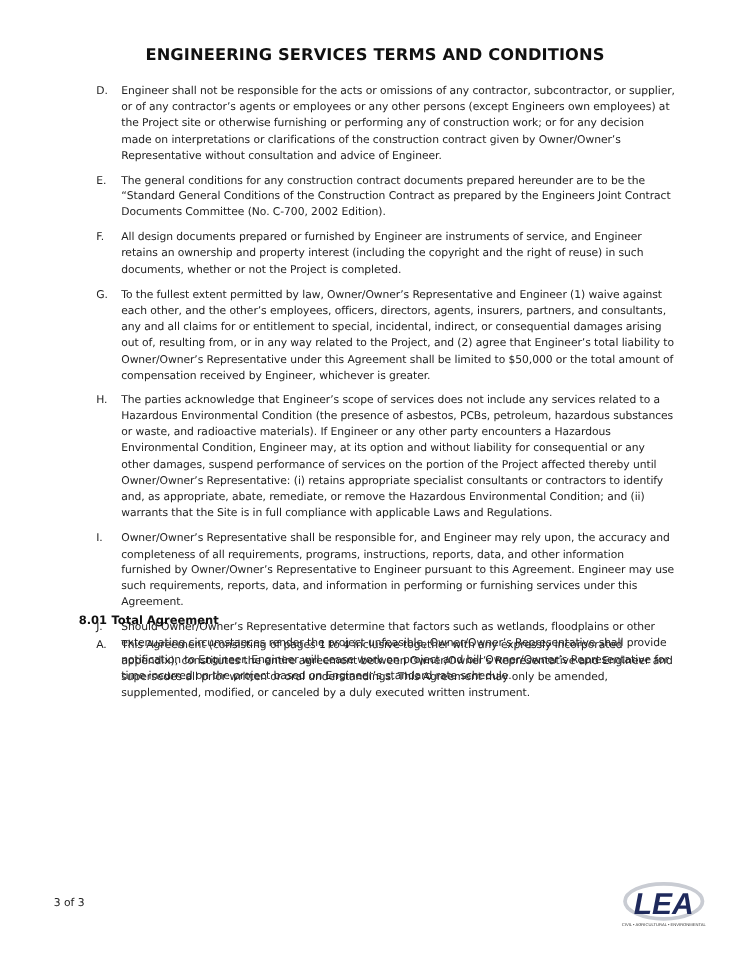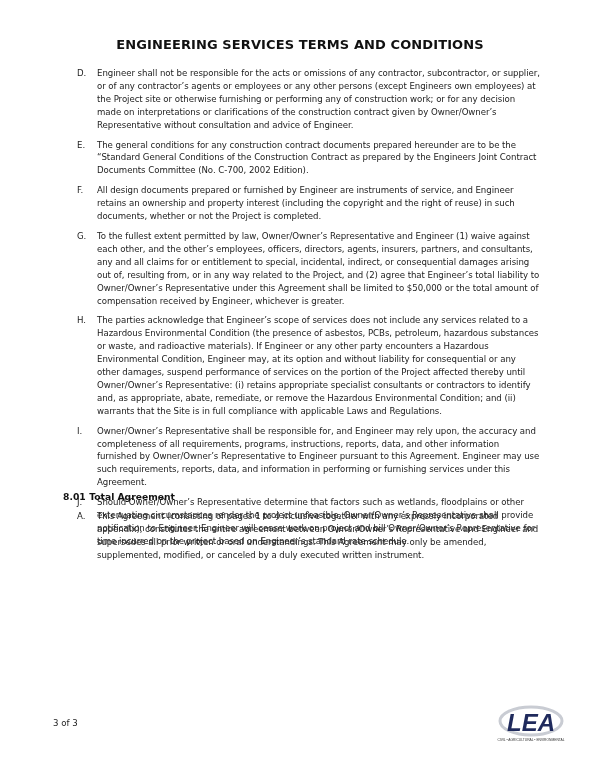--- a/index.html
+++ b/index.html
@@ -7,21 +7,21 @@
          font-family:"DejaVu Sans", sans-serif; color:#222; }
   .title { position:absolute; top:37px; left:0; width:600px; text-align:center;
            font-weight:bold; font-size:13px; letter-spacing:0.1px; color:#111; }
   .items { position:absolute; left:0; top:67px; width:600px; }
   .item { position:relative; padding-left:97px; padding-right:60px; font-size:8.6px;
           line-height:12.9px; margin-bottom:7px; letter-spacing:-0.05px; }
   .item .letter { position:absolute; left:77px; top:0; }
   .section { position:absolute; left:47px; top:491px; font-weight:bold; font-size:9.2px; color:#111; }
   .section .num { display:inline-block; width:23px;margin-left:16px; }
   .items2 { position:absolute; left:0; top:510px; width:600px; }
-  .footer-page { position:absolute; left:53px; top:718px; font-size:8.6px;text-align:center; }
+  .footer-page { position:absolute; left:43px; top:718px; font-size:8.6px;text-align:center; }
   .logo { position:absolute; left:493px; top:704px; width:76px; height:44px; }
 </style>
 </head>
 <body>
 
 <div class="title">ENGINEERING SERVICES TERMS AND CONDITIONS</div>
 
 <div class="items">
   <div class="item">
     <span class="letter">D.</span>

